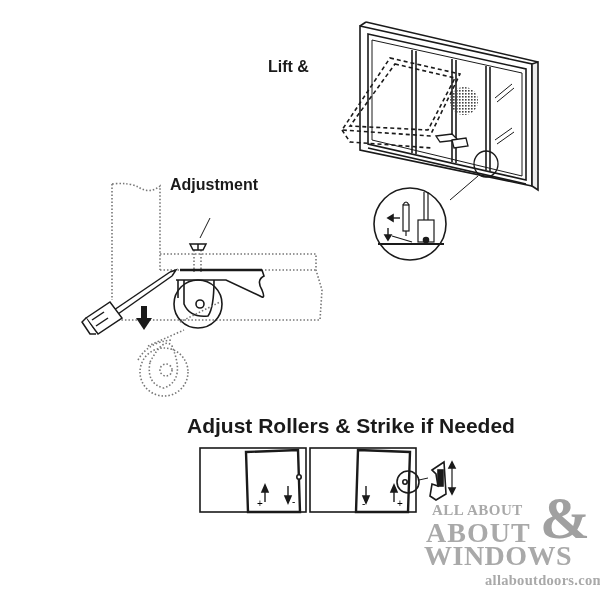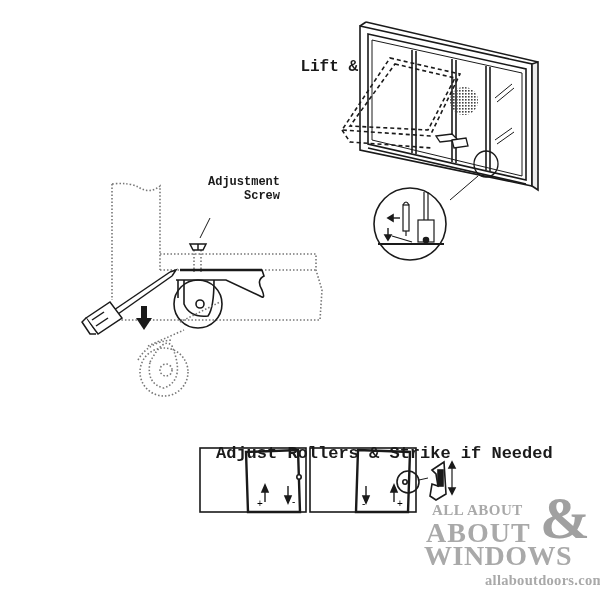--- a/index.html
+++ b/index.html
@@ -1,20 +1,20 @@
 <!DOCTYPE html>
 <html><head>
 <meta charset="utf-8">
 <style>
   html, body { margin: 0; padding: 0; background: #ffffff; }
   body { width: 600px; height: 600px; position: relative; overflow: hidden; font-family: "Liberation Serif", serif; }
-  .label { position: absolute; font-weight: bold; color: #1a1a1a; text-align: right; font-family: Liberation Mono, monospace; line-height: 1.15; }
+  .label { position: absolute; font-weight: bold; color: #1a1a1a; text-align: left; font-family: Liberation Sans, sans-serif; line-height: 1.15; }
   #lbl-lift { left: 268px; top: 58px; font-size: 16px; width: 90px; }
-  #lbl-screw { left: 170px; top: 176px; font-size: 12px; width: 110px; }
-  #lbl-adjust { left: 216px; top: 414px; font-size: 17px; width: 250px; white-space: nowrap; margin-top: 30px; }
+  #lbl-screw { left: 170px; top: 176px; font-size: 16px; width: 110px; }
+  #lbl-adjust { left: 187px; top: 414px; font-size: 21px; width: 250px; white-space: nowrap; }
   svg.art { position: absolute; left: 0; top: 0; }
   .logo { position: absolute; left: 424px; top: 496px; width: 172px; color: #a9a9a9; font-family: "Liberation Serif", serif; font-weight: bold; }
   .logo .l1 { position: absolute; left: 8px; top: 6px; font-size: 15px; letter-spacing: 0.5px; white-space: nowrap; }
   .logo .l2 { position: absolute; left: 2px; top: 21px; font-size: 28px; letter-spacing: 1px; white-space: nowrap; }
   .logo .amp { position: absolute; left: 116px; top: -8px; font-size: 60px; color: #a0a0a0; line-height: 1; }
   .logo .l3 { position: absolute; left: 0px; top: 44px; font-size: 28px; letter-spacing: 0.5px; white-space: nowrap; }
   .logo .l4 { position: absolute; left: 28px; top: 76px; font-size: 14.5px; letter-spacing: 0.3px; white-space: nowrap; margin-left: 33px; }
 </style>
 </head>
 <body>
@@ -178,21 +178,20 @@
     <polygon points="452,494 449,488 455,488" fill="#1a1a1a"></polygon>
   </g>
 </svg>
 
 <div class="label" id="lbl-lift">
   <div>Lift &amp;</div>
 </div>
 
 <div class="label" id="lbl-screw">
   <div>Adjustment</div>
-  <div>Screw</div>
 </div>
 
 <div class="label" id="lbl-adjust">Adjust Rollers &amp; Strike if Needed</div>
 
 <div class="logo">
   <span class="amp">&amp;</span>
   <span class="l1">ALL ABOUT</span>
   <span class="l2">ABOUT</span>
   <span class="l3">WINDOWS</span>
   <span class="l4">allaboutdoors.com</span>

